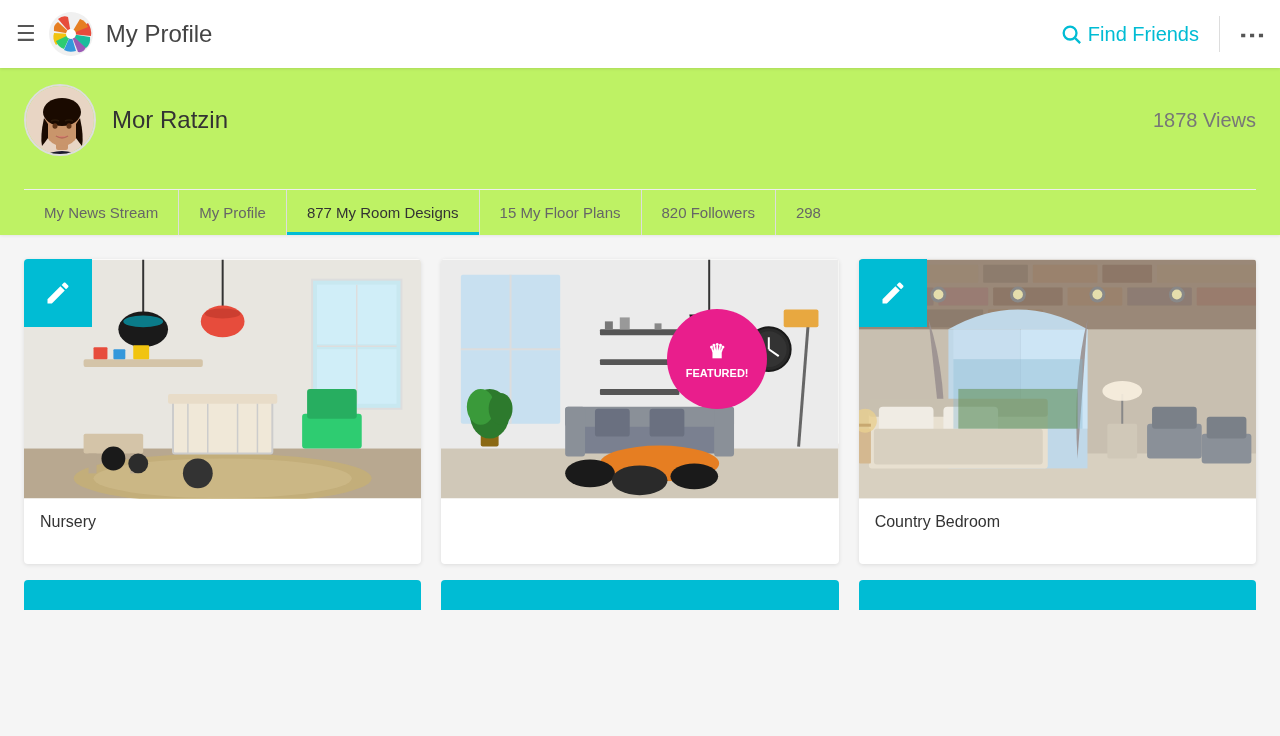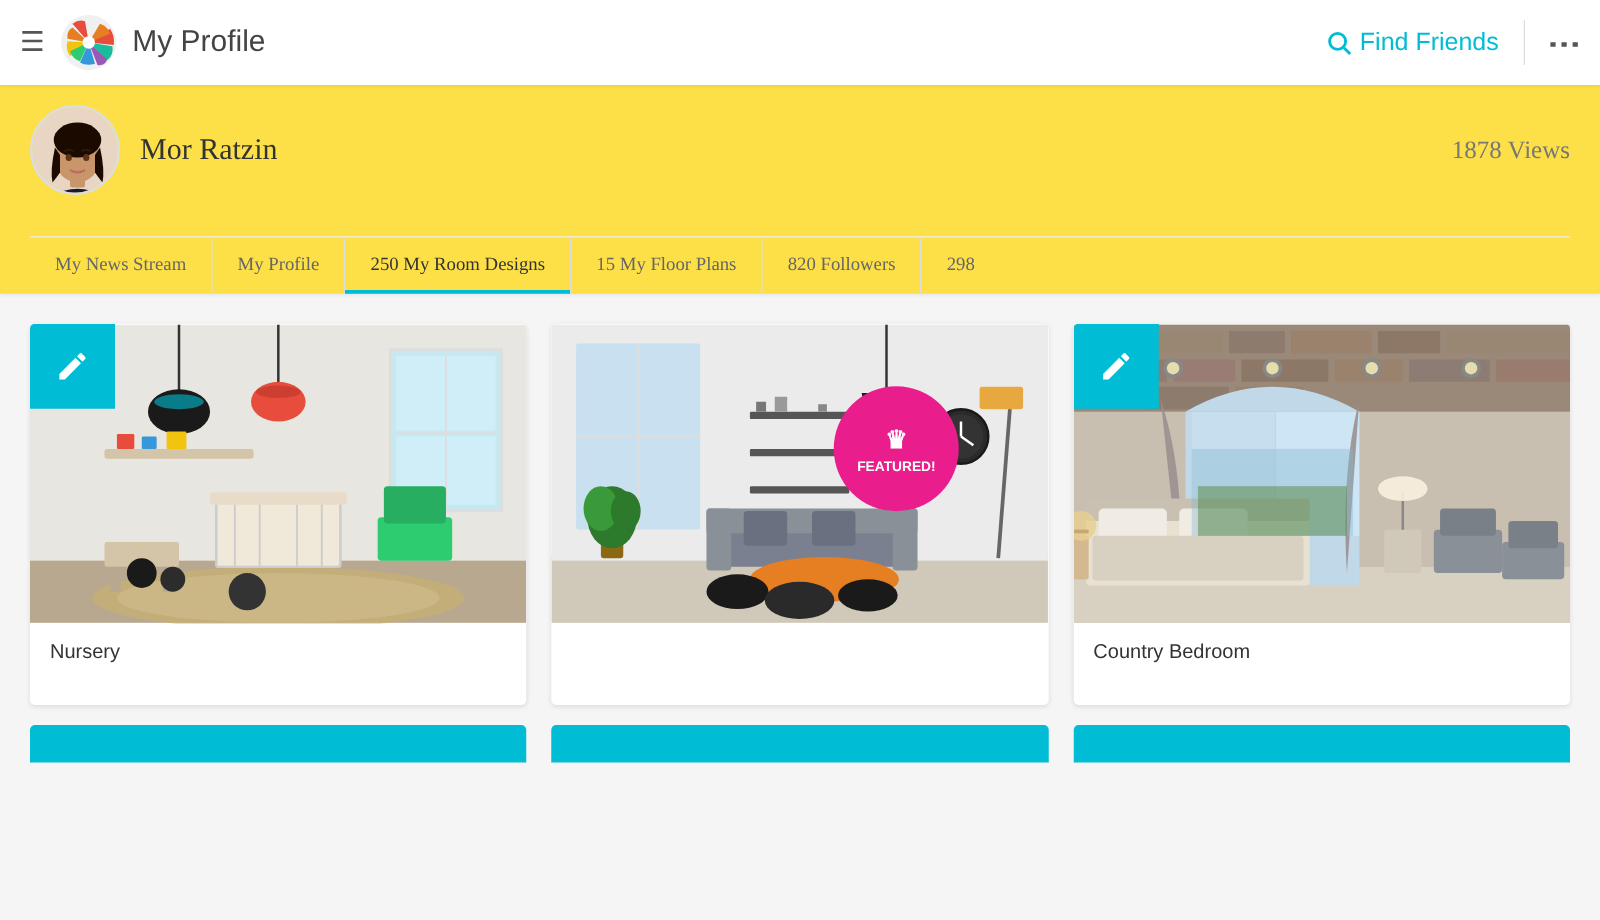--- a/index.html
+++ b/index.html
@@ -58,24 +58,23 @@
       color: #555;
       cursor: pointer;
       font-weight: bold;
       letter-spacing: -2px;
       transform: rotate(90deg);
       display: inline-block;
     }
 
     
     .profile-section {
-      background: #fde047;
+      background: #bef264;
       padding: 16px 24px 0 24px;
       box-shadow: 0 1px 3px rgba(0,0,0,0.07);
-      font-family: Liberation Serif, serif;
     }
     .profile-top {
       display: flex;
       align-items: center;
       justify-content: space-between;
       padding-bottom: 12px;
     }
     .profile-info {
       display: flex;
       align-items: center;
@@ -285,21 +284,21 @@
   </div>
 
   <nav class="tabs">
     <div class="tab">
       <span>My News Stream</span>
     </div>
     <div class="tab">
       <span>My Profile</span>
     </div>
     <div class="tab active">
-      <span>250 My Room Designs</span>
+      <span>877 My Room Designs</span>
     </div>
     <div class="tab">
       <span>15 My Floor Plans</span>
     </div>
     <div class="tab">
       <span>820 Followers</span>
     </div>
     <div class="tab">
       <span>298</span>
     </div>

